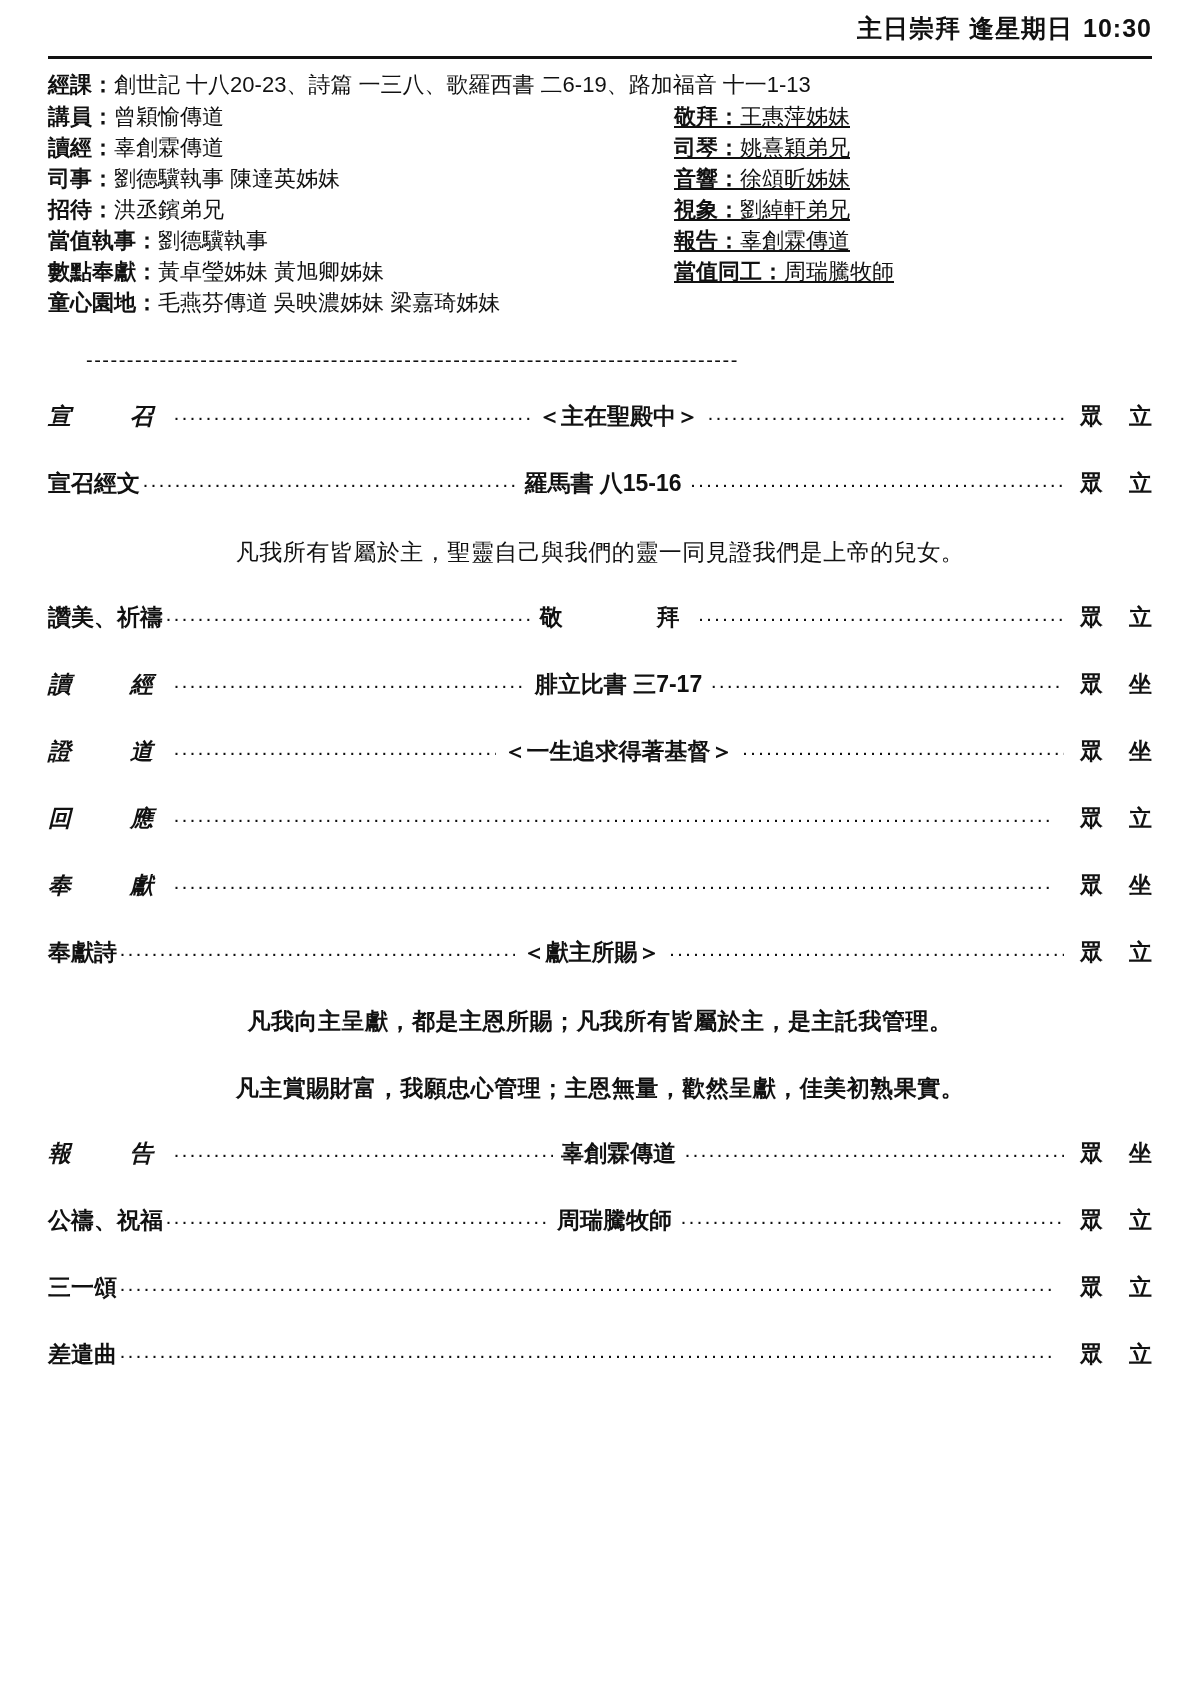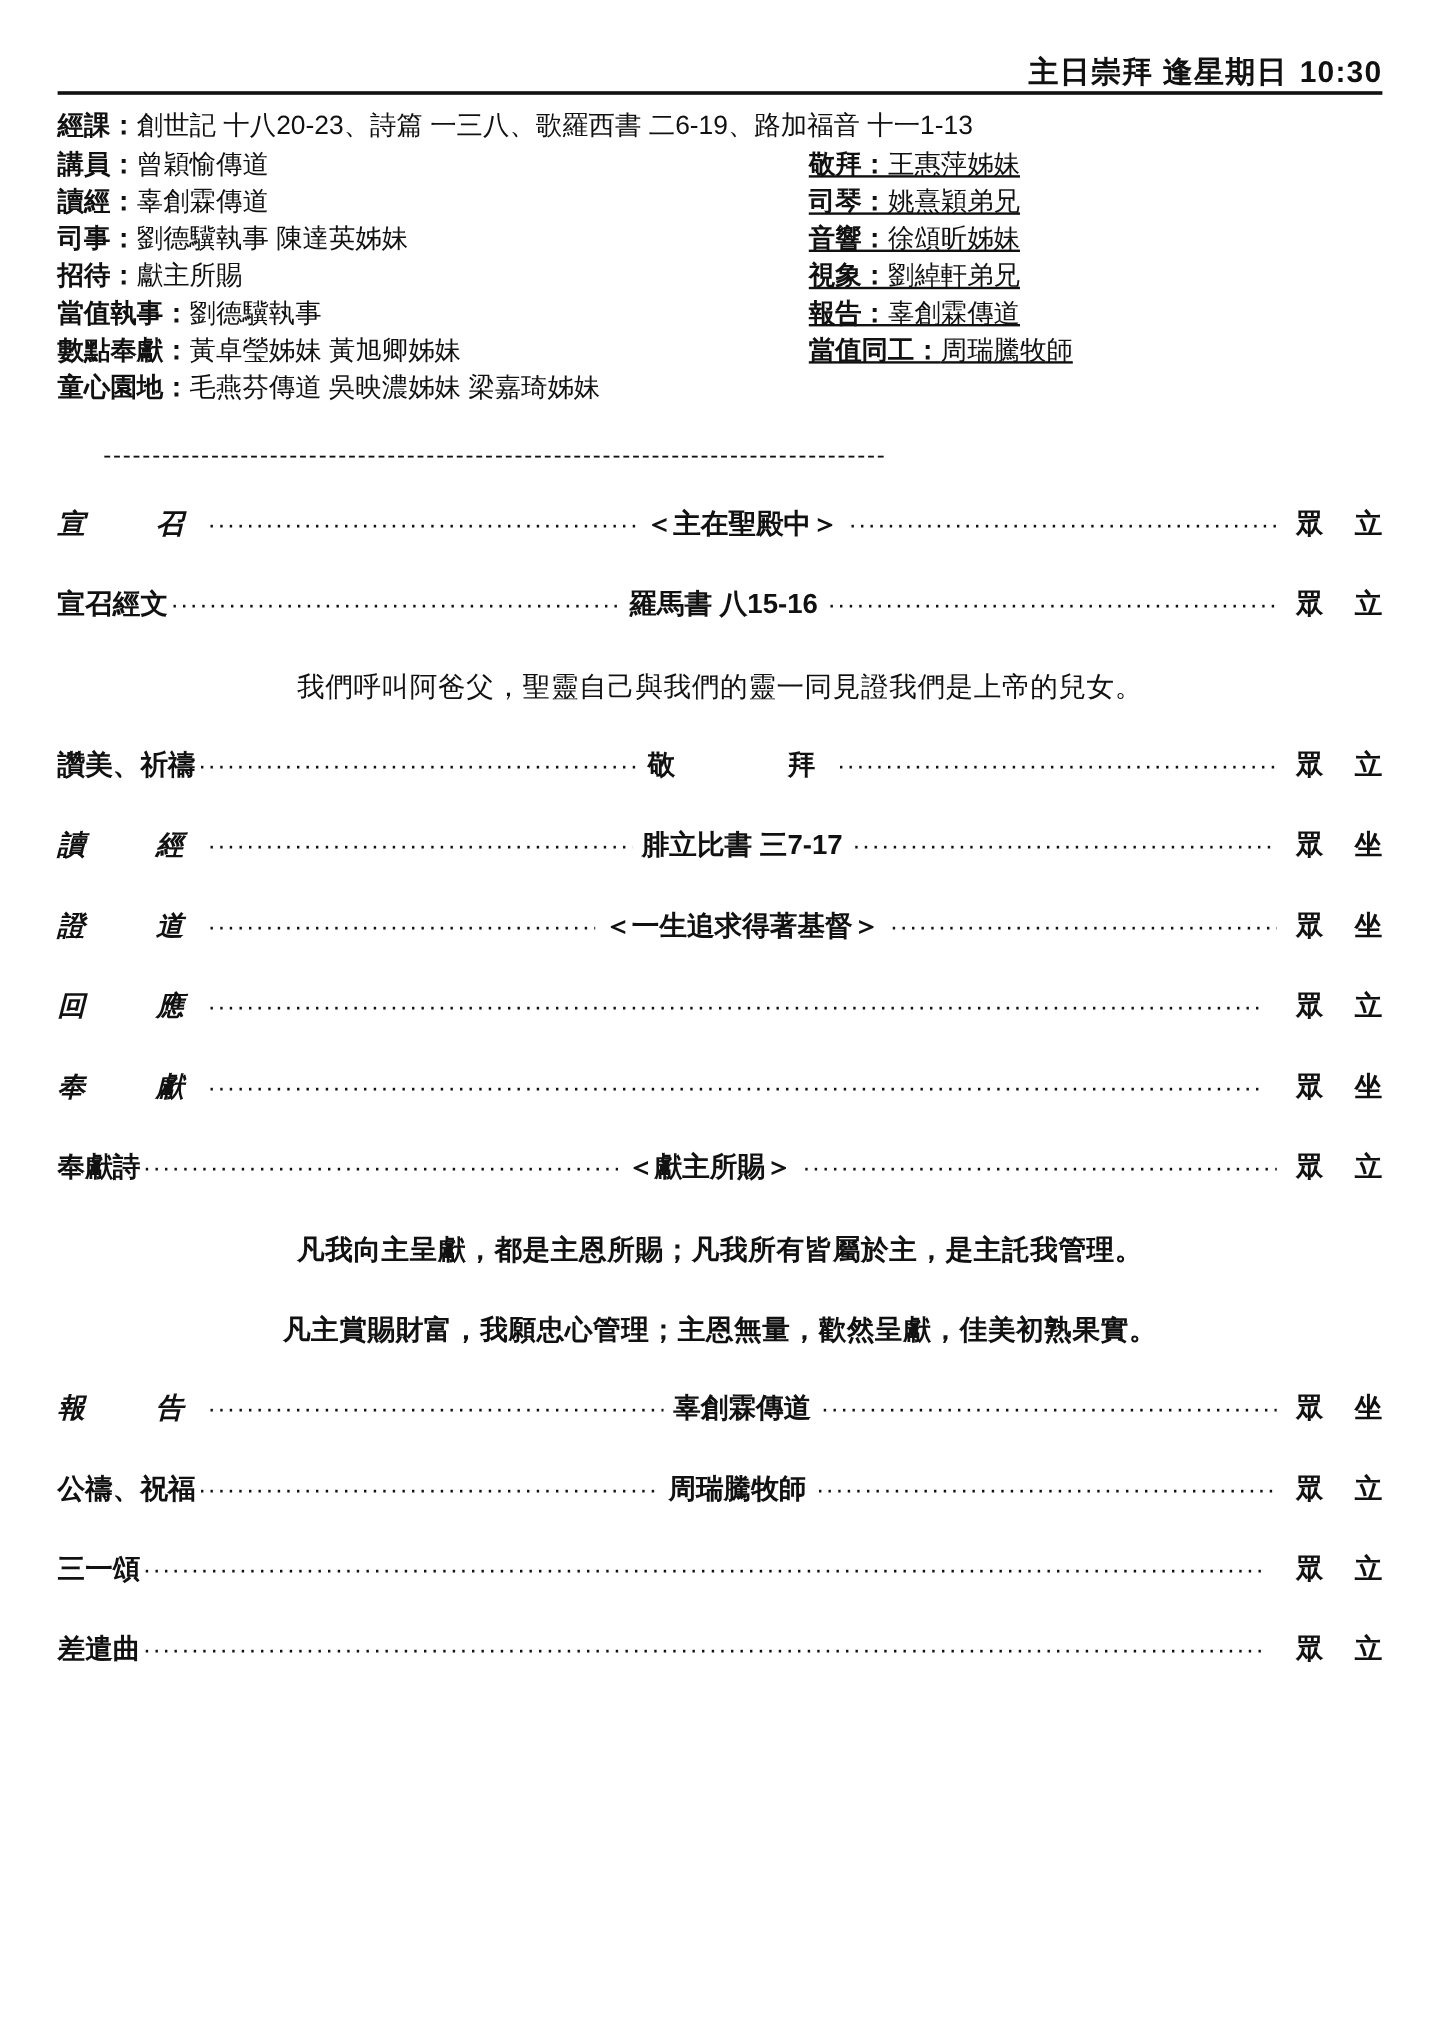--- a/index.html
+++ b/index.html
@@ -22,25 +22,25 @@
     height: 1697px;
     box-sizing: border-box;
     padding: 0 48px;
     position: relative;
     display: flex;
     flex-direction: column;
   }
 
   
   .header {
-    height: 76px;
+    height: 56px;
     display: flex;
     align-items: flex-end;
     justify-content: flex-end;
-    padding-bottom: 0;
+    padding-bottom: 11px;
     box-sizing: border-box;
   }
   .header-title {
     font-size: 25px;
     font-weight: 700;
     letter-spacing: 1px;
     white-space: nowrap;
   }
   .header-title .time {
     margin-left: 10px;
@@ -190,21 +190,21 @@
         <div class="info-row">
           <span class="lbl">讀經：</span>
           <span class="val">辜創霖傳道</span>
         </div>
         <div class="info-row">
           <span class="lbl">司事：</span>
           <span class="val">劉德驥執事 陳達英姊妹</span>
         </div>
         <div class="info-row">
           <span class="lbl">招待：</span>
-          <span class="val">獻主所賜</span>
+          <span class="val">洪丞鑌弟兄</span>
         </div>
         <div class="info-row">
           <span class="lbl">當值執事：</span>
           <span class="val">劉德驥執事</span>
         </div>
         <div class="info-row">
           <span class="lbl">數點奉獻：</span>
           <span class="val">黃卓瑩姊妹 黃旭卿姊妹</span>
         </div>
       </div>
@@ -258,21 +258,21 @@
 
     <div class="item">
       <span class="name">宣召經文</span>
       <span class="dots">··············································································································································································································</span>
       <span class="mid">羅馬書 八15-16</span>
       <span class="dots">··············································································································································································································</span>
       <span class="who">眾</span>
       <span class="posture">立</span>
     </div>
 
-    <div class="verse">我們呼叫阿爸父，聖靈自己與我們的靈一同見證我們是上帝的兒女。</div>
+    <div class="verse">凡我所有皆屬於主，聖靈自己與我們的靈一同見證我們是上帝的兒女。</div>
 
     <div class="item">
       <span class="name">讚美、祈禱</span>
       <span class="dots">··············································································································································································································</span>
       <span class="mid spaced">敬　　拜</span>
       <span class="dots">··············································································································································································································</span>
       <span class="who">眾</span>
       <span class="posture">立</span>
     </div>
 

